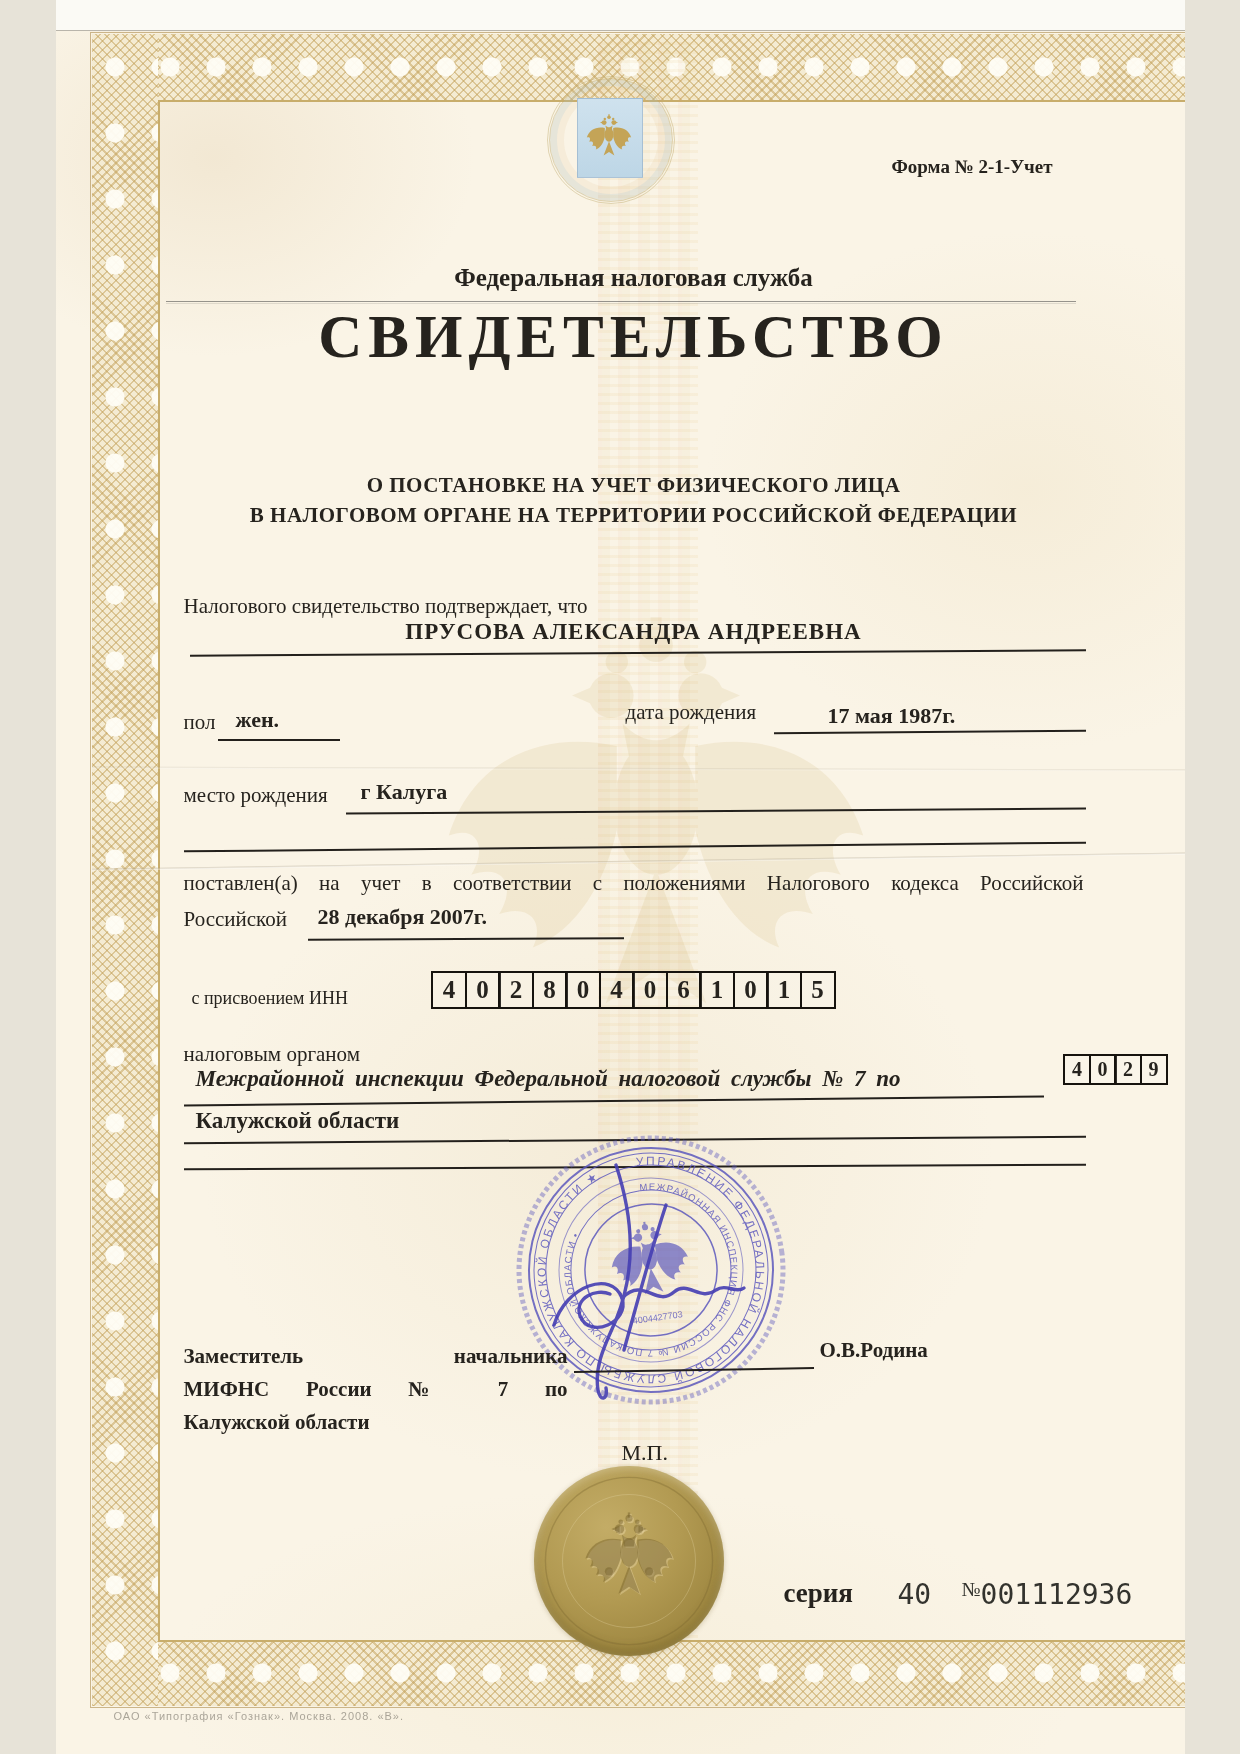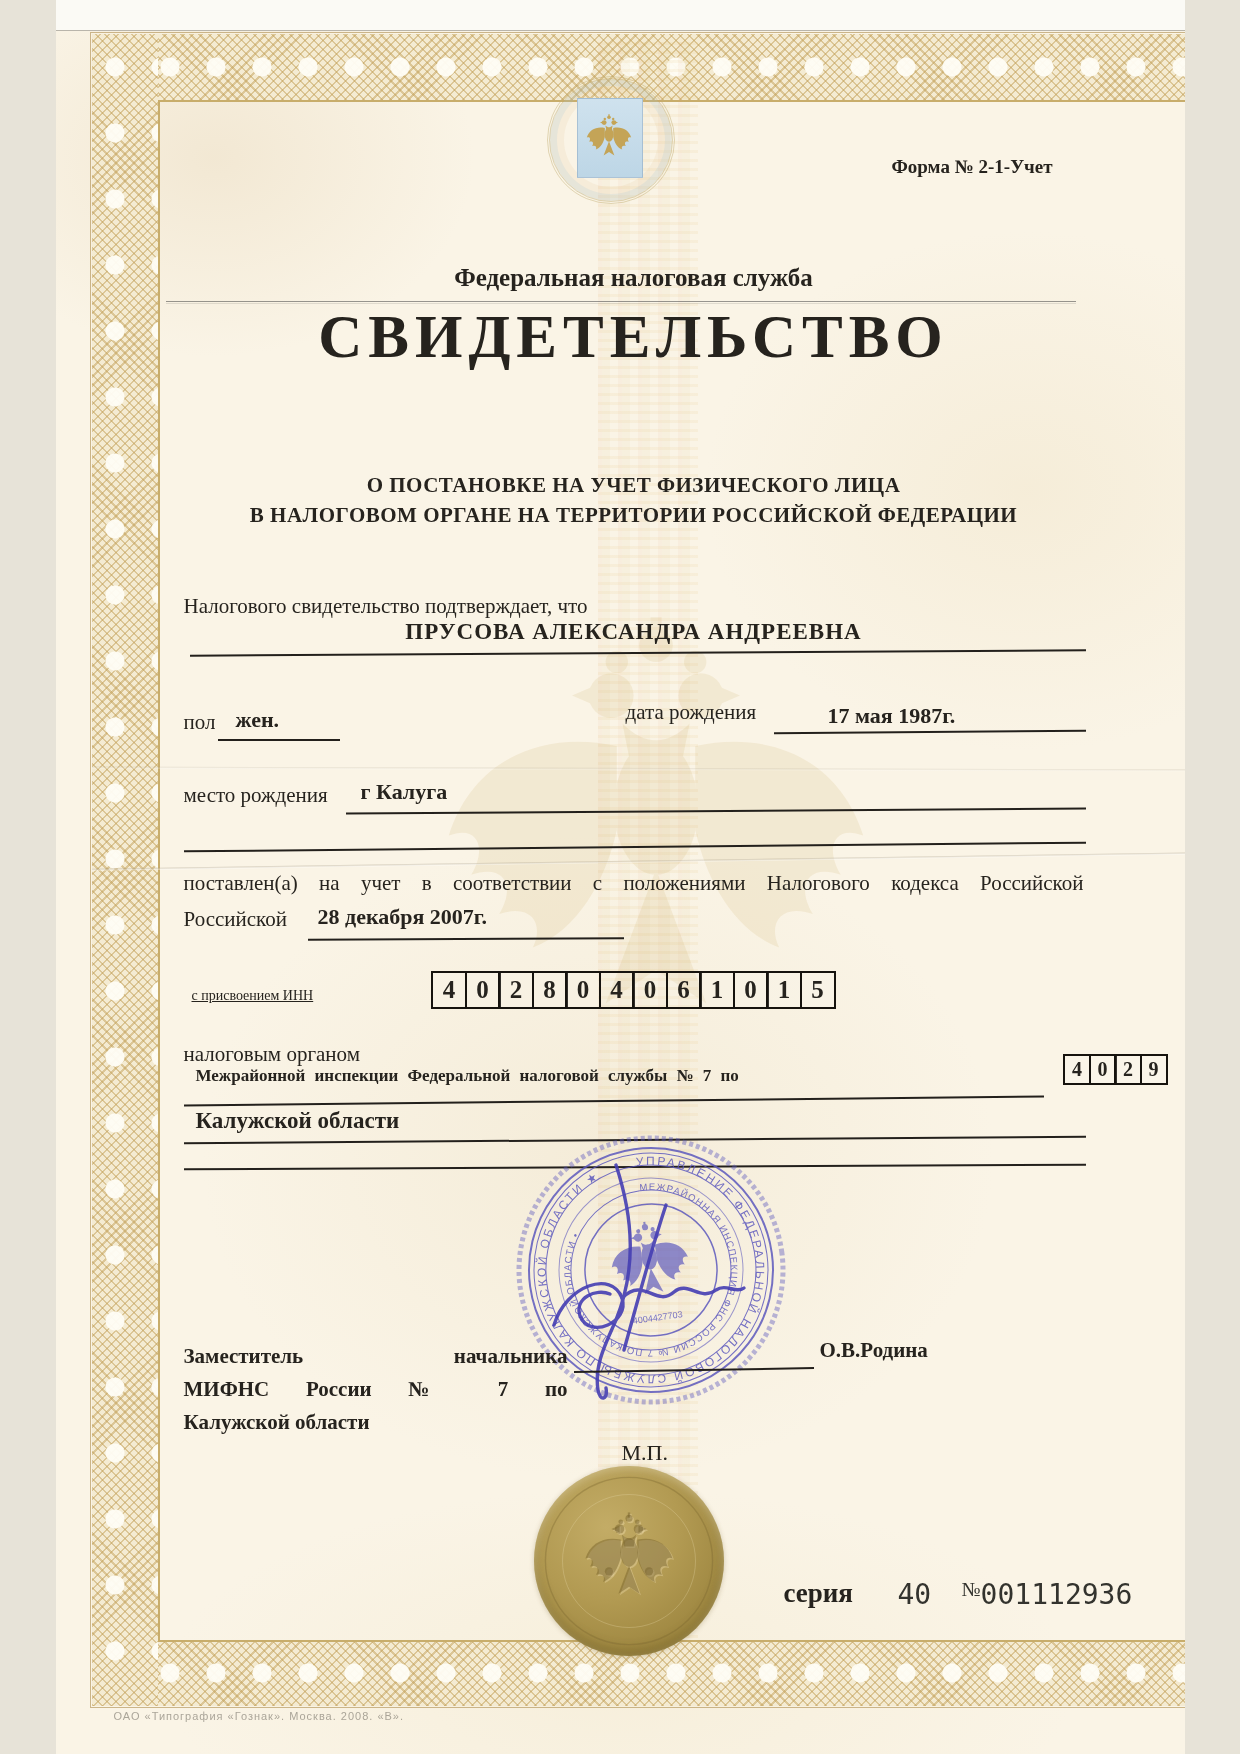--- a/index.html
+++ b/index.html
@@ -133,38 +133,38 @@
   <div class="abs" style="left:128px;top:783px;font-size:21px;">место рождения</div>
   <div class="abs b" style="left:305px;top:779px;font-size:22px;">г Калуга</div>
   <div class="rule" style="left:290px;top:810px;width:740px;transform:rotate(-.4deg);"></div>
   <div class="rule" style="left:128px;top:846px;width:902px;transform:rotate(-.55deg);"></div>
 
   <div class="abs just" style="left:128px;top:871px;width:900px;font-size:21px;">поставлен(а) на учет в соответствии с положениями Налогового кодекса Российской</div>
   <div class="abs" style="left:128px;top:907px;font-size:21px;">Российской</div>
   <div class="abs b" style="left:262px;top:904px;font-size:22px;">28 декабря 2007г.</div>
   <div class="rule" style="left:252px;top:938px;width:316px;transform:rotate(-.3deg);"></div>
 
-  <div class="abs" style="left:136px;top:988px;font-size:14px;text-decoration:underline;">с присвоением ИНН</div>
+  <div class="abs" style="left:136px;top:988px;font-size:18px;">с присвоением ИНН</div>
   <div class="cellrow inn-row" style="left:378px;top:971px;">
       <span class="cellbox">4</span>
       <span class="cellbox">0</span>
       <span class="cellbox">2</span>
       <span class="cellbox">8</span>
       <span class="cellbox">0</span>
       <span class="cellbox">4</span>
       <span class="cellbox">0</span>
       <span class="cellbox">6</span>
       <span class="cellbox">1</span>
       <span class="cellbox">0</span>
       <span class="cellbox">1</span>
       <span class="cellbox">5</span>
     </div>
 
   <div class="abs" style="left:128px;top:1042px;font-size:21px;">налоговым органом</div>
-  <div class="abs b" style="left:140px;top:1066px;font-size:17px;word-spacing:5px;">Межрайонной инспекции Федеральной налоговой службы № 7 по</div>
+  <div class="abs b" style="left:140px;top:1066px;font-size:23px;word-spacing:5px;font-style:italic;">Межрайонной инспекции Федеральной налоговой службы № 7 по</div>
   <div class="rule" style="left:128px;top:1100px;width:860px;transform:rotate(-.6deg);"></div>
   <div class="cellrow code-row" style="left:1010px;top:1054px;">
       <span class="cellbox">4</span>
       <span class="cellbox">0</span>
       <span class="cellbox">2</span>
       <span class="cellbox">9</span>
     </div>
   <div class="abs b" style="left:140px;top:1108px;font-size:23px;">Калужской области</div>
   <div class="rule" style="left:128px;top:1139px;width:902px;transform:rotate(-.4deg);"></div>
   <div class="rule" style="left:128px;top:1166px;width:902px;transform:rotate(-.3deg);"></div>

